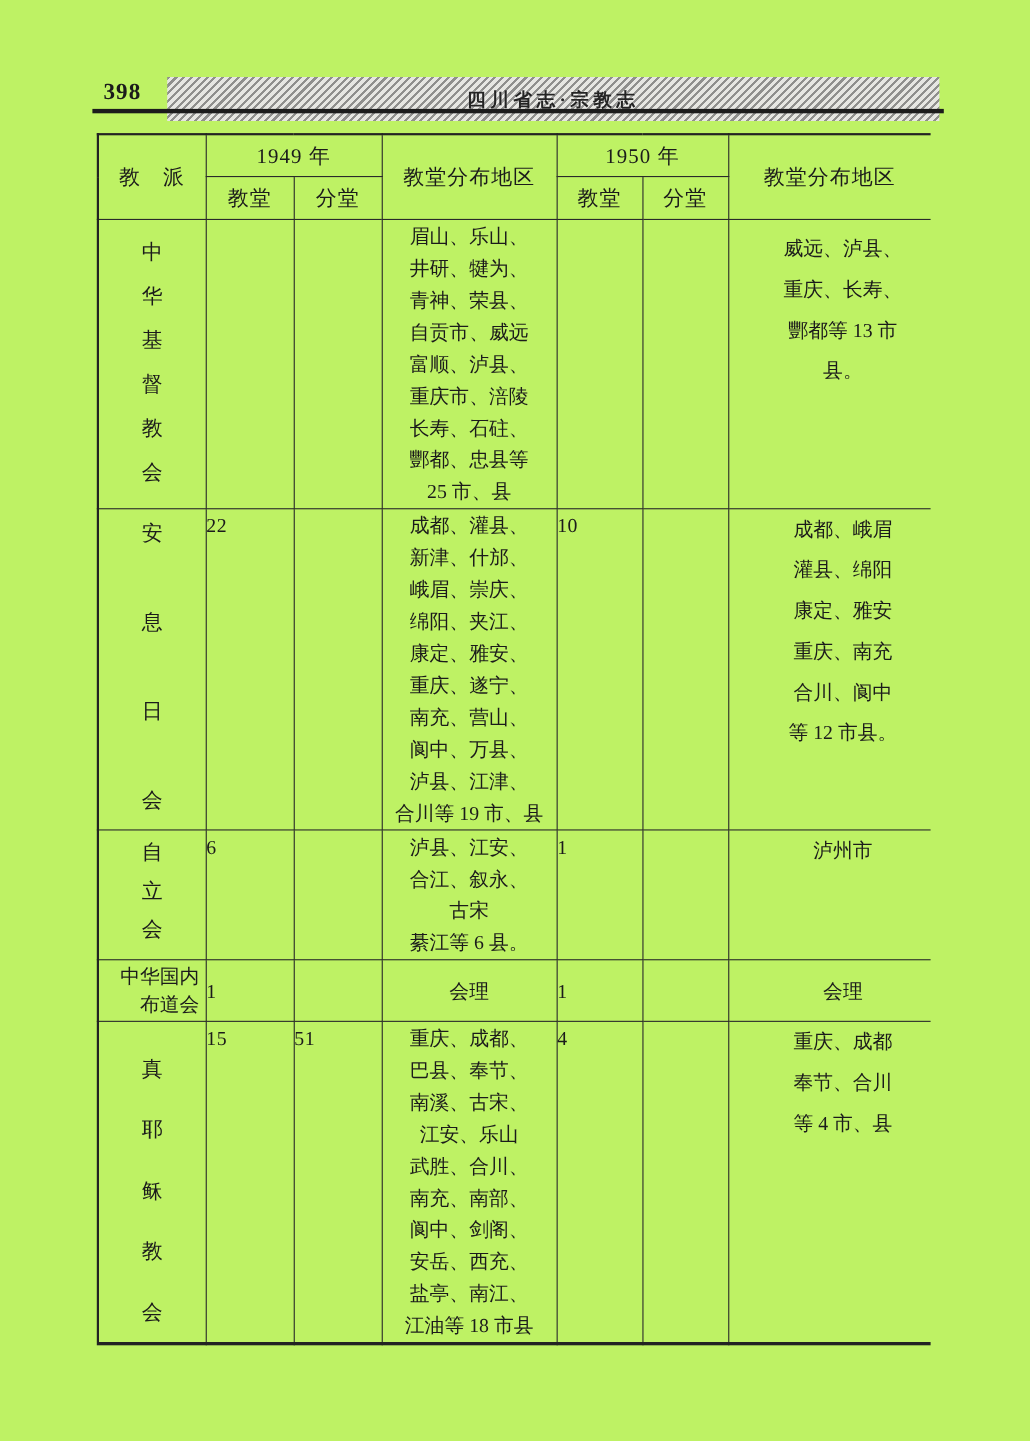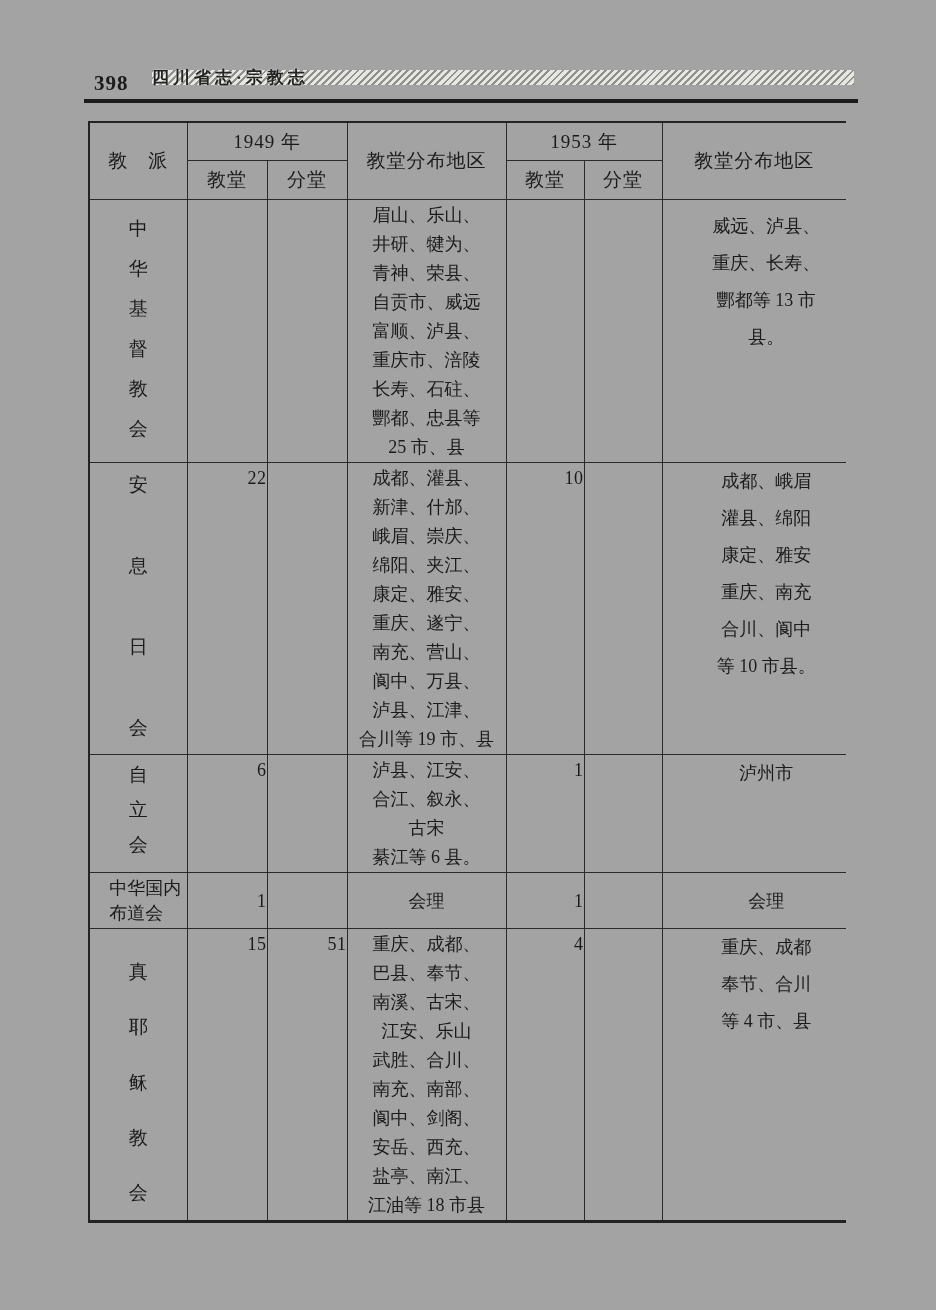--- a/index.html
+++ b/index.html
@@ -1,30 +1,30 @@
 <!DOCTYPE html>
 <html><head>
 <meta charset="utf-8">
 <style>
   html,body { margin:0; padding:0; }
   body { background:#ffffff; }
   .page {
     position:relative; width:936px; height:1310px; margin:0 auto;
-    background:#a3a3a3; overflow:hidden;
+    background:#bef264; overflow:hidden;
     font-family:"Liberation Serif","DejaVu Serif",serif;
     color:#1b1b1b;
   }
   .pageno {
     position:absolute; left:94px; top:71px;
     font-size:21px; letter-spacing:1px; font-weight:bold;
   }
   .band {
-    position:absolute; left:152px; top:70px; width:702px; height:15px;
+    position:absolute; left:152px; top:70px; width:702px; height:40px;
     background:repeating-linear-gradient(135deg,#8f8f8d 0 2px,#e6e6e2 2px 5px);
-    display:flex; align-items:center; justify-content:flex-start;
+    display:flex; align-items:center; justify-content:center;
   }
   .band-title {
     font-size:17px; font-weight:bold; color:#242424; letter-spacing:4px;
     text-shadow:0 0 2px rgba(255,255,255,.8);
   }
   .rule {
     position:absolute; left:84px; top:99px; width:774px; height:4px;
     background:#1c1c1c;
   }
   table.tbl {
@@ -50,25 +50,25 @@
   .vname {
     display:flex; flex-direction:column; align-items:center;
     font-size:19px; box-sizing:border-box; margin:0 auto;
   }
   .vn0 { height:258px; justify-content:center; gap:14px; }
   .vn1 { height:284px; justify-content:space-between; padding:9px 0 6px; }
   .vn2 { height:108px; justify-content:flex-end; gap:9px; padding-bottom:5px; }
   .vn4 { height:285px; justify-content:space-between; padding:30px 0 8px; }
   .wname {
     display:flex; height:100%; align-items:center; justify-content:center;
-    white-space:pre-line; font-size:18px; line-height:25px; text-align:left;margin-left:14px;
+    white-space:pre-line; font-size:18px; line-height:25px; text-align:right;margin-left:14px;
   }
   td.mid { vertical-align:middle; }
   td.num {
-    vertical-align:top; text-align:right; font-size:18px; padding-top:5px;
+    vertical-align:top; text-align:left; font-size:18px; padding-top:5px;
     letter-spacing:.5px;
   }
   td.dist {
     vertical-align:top; text-align:center; font-size:18px;
     white-space:pre-line;
   }
   td.dl { line-height:29px; padding-top:1px;margin-top:19px; }
   td.dr { line-height:37px;padding-left:24px; }
   tr.r0 td.dr { padding-top:8px; }
   tr.r3 td.num, tr.r3 td.dist { vertical-align:middle; padding-top:0; line-height:24px; }
@@ -94,21 +94,21 @@
       <col style="width:159px">
         <col style="width:78px">
         <col style="width:78px">
       <col style="width:184px">
     </colgroup>
     <tbody>
       <tr class="hr1">
         <th rowspan="2">教　派</th>
         <th colspan="2">1949 年</th>
         <th rowspan="2">教堂分布地区</th>
-        <th colspan="2">1953 年</th>
+        <th colspan="2">1950 年</th>
         <th rowspan="2">教堂分布地区</th>
       </tr>
       <tr class="hr2">
         <th>教堂</th>
         <th>分堂</th>
         <th>教堂</th>
         <th>分堂</th>
       </tr>
 
       <tr class="r0">
@@ -162,21 +162,21 @@
 阆中、万县、
 泸县、江津、
 合川等 19 市、县</td>
         <td class="num">10</td>
         <td class="num"></td>
         <td class="dist dr">成都、峨眉
 灌县、绵阳
 康定、雅安
 重庆、南充
 合川、阆中
-等 10 市县。</td>
+等 12 市县。</td>
       </tr>
 
       <tr class="r2">
         <td class="name">
           <div class="vname vn2">
               <span>自</span>
               <span>立</span>
               <span>会</span>
             </div>
         </td>

